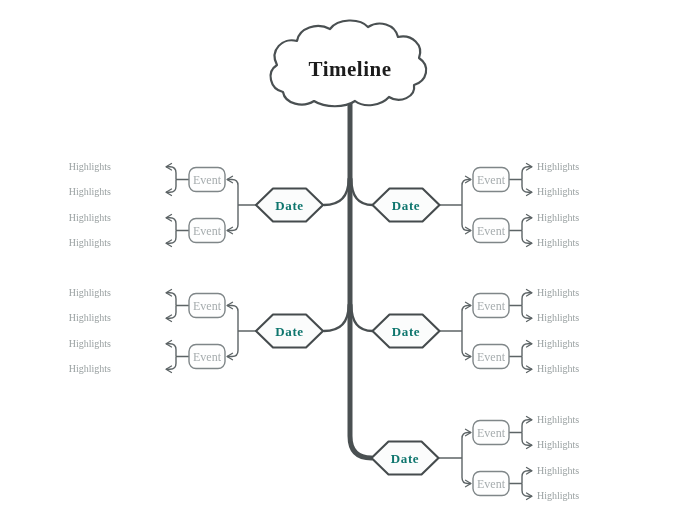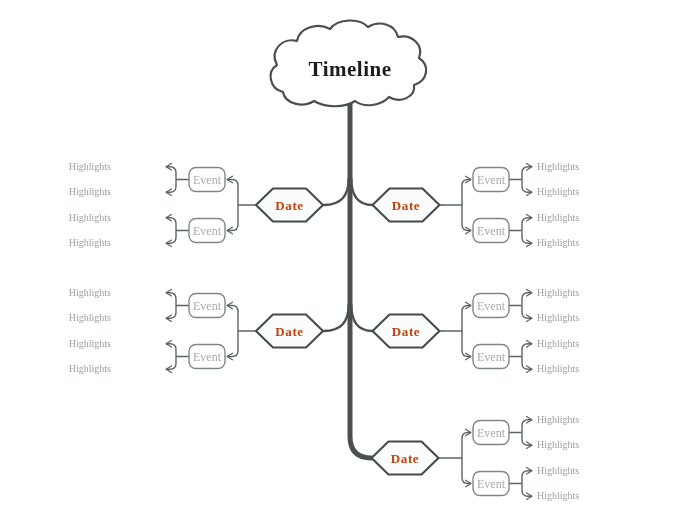--- a/index.html
+++ b/index.html
@@ -3,21 +3,21 @@
 <meta charset="utf-8">
 <style>
   html,body{margin:0;padding:0;background:#ffffff;}
   #canvas{position:relative;width:647px;height:520px;background:#ffffff;overflow:hidden;
           font-family:Liberation Serif, serif;margin-top:8px;}
   #diagram-svg{position:absolute;left:0;top:0;}
   .lbl{position:absolute;white-space:nowrap;line-height:1;}
   .center{transform:translate(-50%,-50%);}
   .vcenter{transform:translateY(-50%);}
   .title-lbl{font-size:21px;font-weight:bold;color:#1c1c1c;letter-spacing:.5px;}
-  .date-lbl{font-size:13px;font-weight:bold;color:#c2410c;letter-spacing:.6px;}
+  .date-lbl{font-size:13px;font-weight:bold;color:#0f766e;letter-spacing:.6px;}
   .event-lbl{font-size:12px;color:#a6acae;text-align:right;}
   .hl-lbl{font-size:10px;color:#9aa1a2;}
   .hl-left{text-align:right;}
 </style>
 </head>
 <body>
 
 <div id="canvas">
 
   <svg id="diagram-svg" width="697" height="520" viewBox="0 0 697 520">

